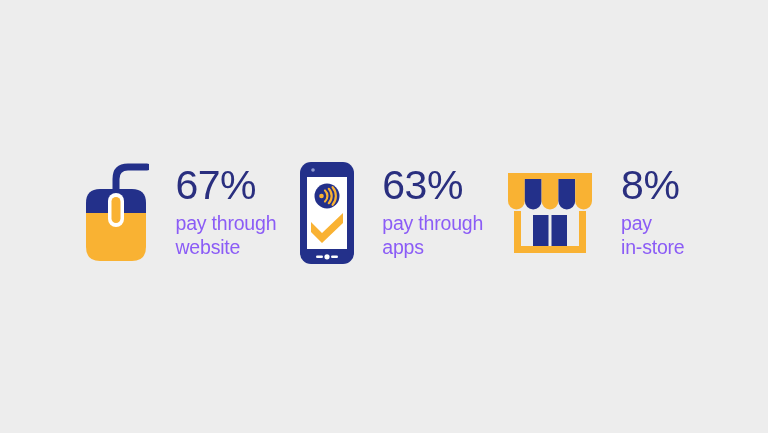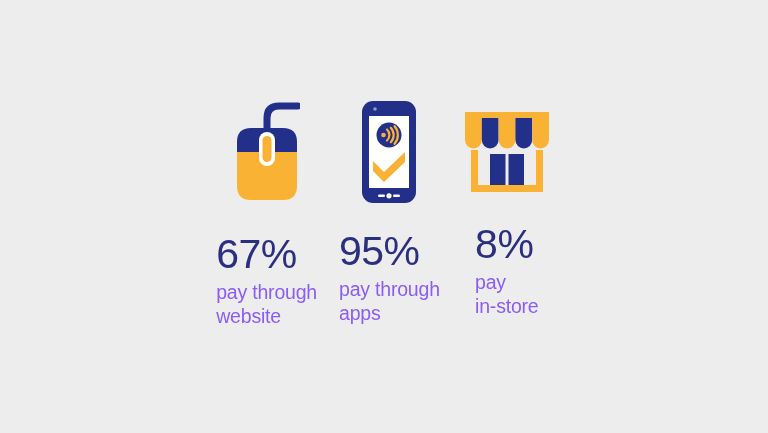--- a/index.html
+++ b/index.html
@@ -26,21 +26,21 @@
     width: 768px;
     height: 125px;
     display: flex;
     flex-direction: row;
     align-items: center;
     justify-content: center;
     gap: 0px;
   }
   .stat-item {
     display: flex;
-    flex-direction: column;
+    flex-direction: row;
     align-items: center;
     gap: 26px;
   }
   .stat-item.mouse-item { margin-right: 22px; }
   .stat-item.phone-item { margin-right: 22px; }
 
   .icon-wrap {
     display: flex;
     align-items: center;
     justify-content: center;
@@ -117,21 +117,21 @@
             <circle cx="23.5" cy="36" r="2.3" fill="#f9b233"></circle>
             <path d="M27 30.5 A7.5 7.5 0 0 1 27 41.5" fill="none" stroke="#f9b233" stroke-width="2.2" stroke-linecap="round"></path>
             <path d="M30.8 28.8 A10.5 10.5 0 0 1 30.8 43.2" fill="none" stroke="#f9b233" stroke-width="2.2" stroke-linecap="round"></path>
             <path d="M34.6 27.2 A13.5 13.5 0 0 1 34.6 44.8" fill="none" stroke="#f9b233" stroke-width="2.2" stroke-linecap="round"></path>
           </g>
 
           <path d="M13 62 L24 73 L45 53 L45 63 L24 83 L13 72 Z" fill="#f9b233"></path>
         </svg>
       </div>
       <div class="text-block">
-        <div class="pct">95%</div>
+        <div class="pct">63%</div>
         <div class="caption">pay through
 apps</div>
       </div>
     </div>
 
     <div class="stat-item store-item">
       <div class="icon-wrap">
         <svg width="90" height="92" viewBox="0 0 90 92" xmlns="http://www.w3.org/2000/svg">
 
           <rect x="3" y="6" width="84" height="6" fill="#f9b233"></rect>

